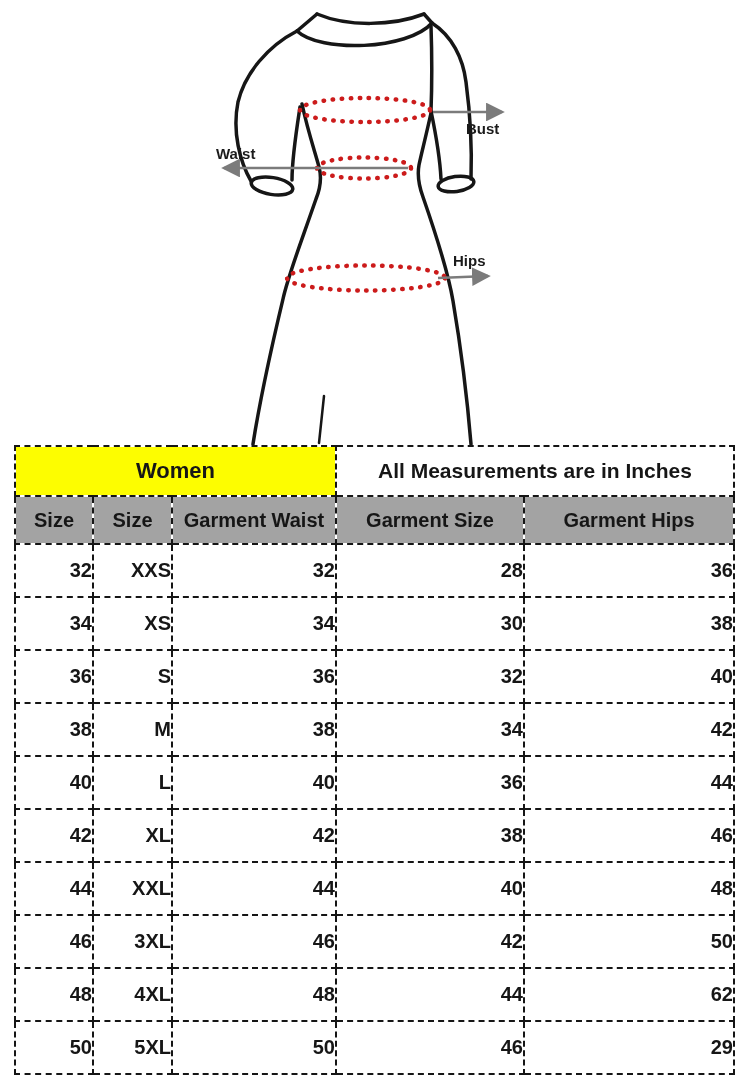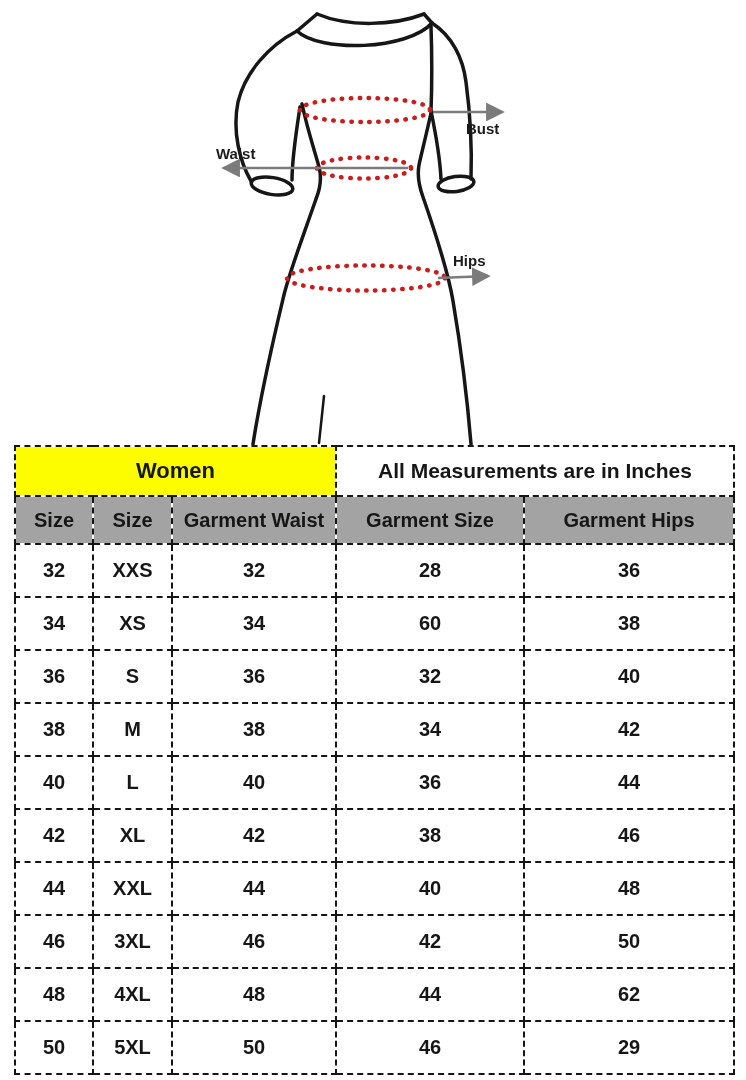--- a/index.html
+++ b/index.html
@@ -18,21 +18,21 @@
     position:absolute; left:14px; top:445px; width:719px;
     border-collapse:collapse; table-layout:fixed;
     text-align:center; color:#161616; font-weight:bold;
   }
   table.size-table td, table.size-table th {
     border:2px dashed #151515; padding:0; overflow:hidden;
   }
   .women-cell { background:#fdfd00; font-size:22px; height:50px; }
   .units-cell { background:#ffffff; font-size:21px; height:50px; }
   .col-header { background:#a3a3a3; font-size:20px; height:48px; }
-  td.data-cell { background:#ffffff; font-size:20px; height:53px; }
+  td.data-cell { background:#ffffff; font-size:20px; height:53px;text-align:right; }
 </style>
 </head>
 <body>
 
 <div class="page">
 
   <div class="diagram-wrap">
     <svg width="746" height="445" viewBox="0 0 746 445">
       <defs>
         <marker id="arrowhead" viewBox="0 0 10 10" refX="8.5" refY="5" markerWidth="7.5" markerHeight="7.5" orient="auto-start-reverse">
@@ -100,21 +100,21 @@
         <td class="data-cell">32</td>
         <td class="data-cell">XXS</td>
         <td class="data-cell">32</td>
         <td class="data-cell">28</td>
         <td class="data-cell">36</td>
       </tr>
       <tr>
         <td class="data-cell">34</td>
         <td class="data-cell">XS</td>
         <td class="data-cell">34</td>
-        <td class="data-cell">60</td>
+        <td class="data-cell">30</td>
         <td class="data-cell">38</td>
       </tr>
       <tr>
         <td class="data-cell">36</td>
         <td class="data-cell">S</td>
         <td class="data-cell">36</td>
         <td class="data-cell">32</td>
         <td class="data-cell">40</td>
       </tr>
       <tr>

